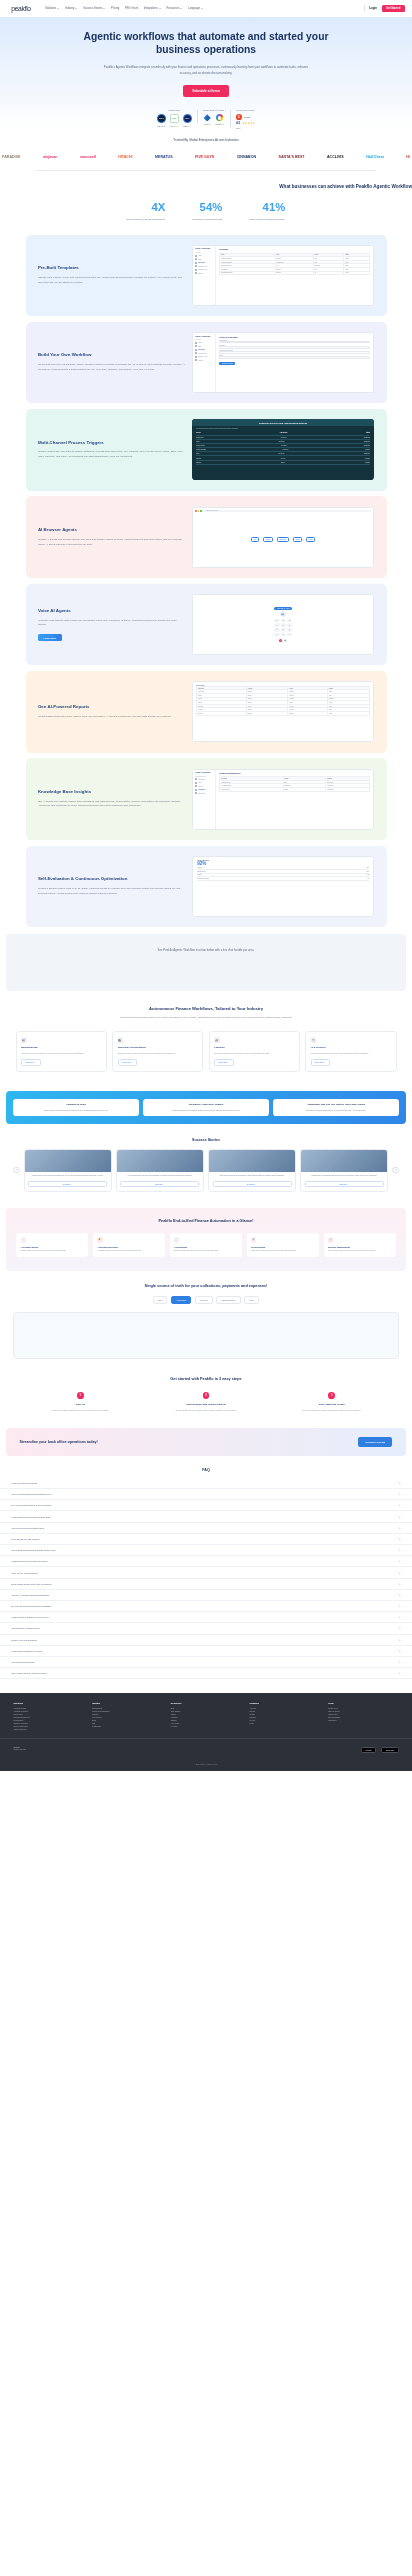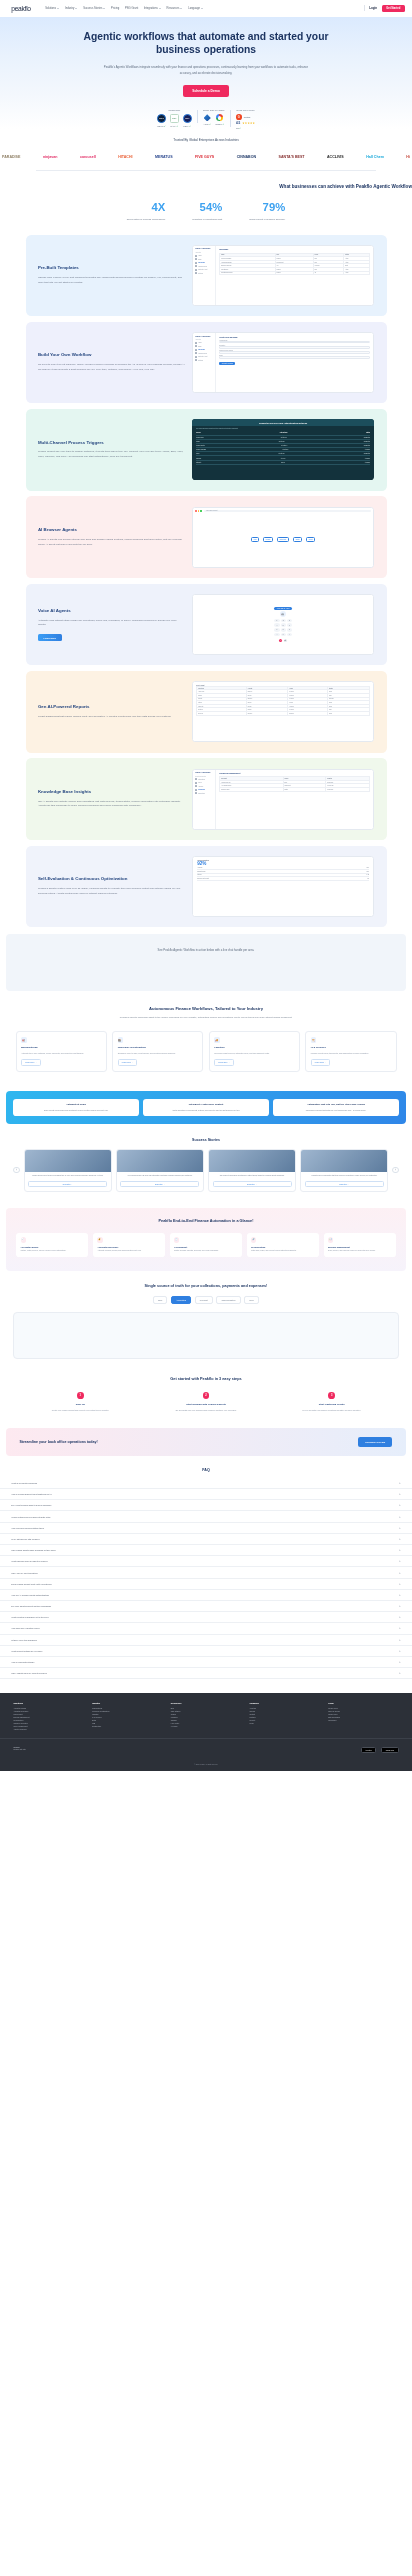--- a/index.html
+++ b/index.html
@@ -313,21 +313,21 @@
   <div class="stats" id="statsRow">
       <div>
    <div class="stat-num">4X</div>
    <div class="stat-lbl">acceleration in process performance</div>
       </div>
       <div>
    <div class="stat-num">54%</div>
    <div class="stat-lbl">reduction in operational cost</div>
       </div>
       <div>
-   <div class="stat-num">79%</div>
+   <div class="stat-num">41%</div>
    <div class="stat-lbl">improvement in decision accuracy</div>
       </div>
     </div>
 </section>
 
 <div id="featuresWrap">
     <section class="feat c1">
     <div class="feat-txt">
       <h3>Pre-Built Templates</h3>
       <p>Choose from a library of pre-built workflow templates fully loaded with domain specific expertise for finance, HR, procurement, and more that lets you get started in minutes.</p>

